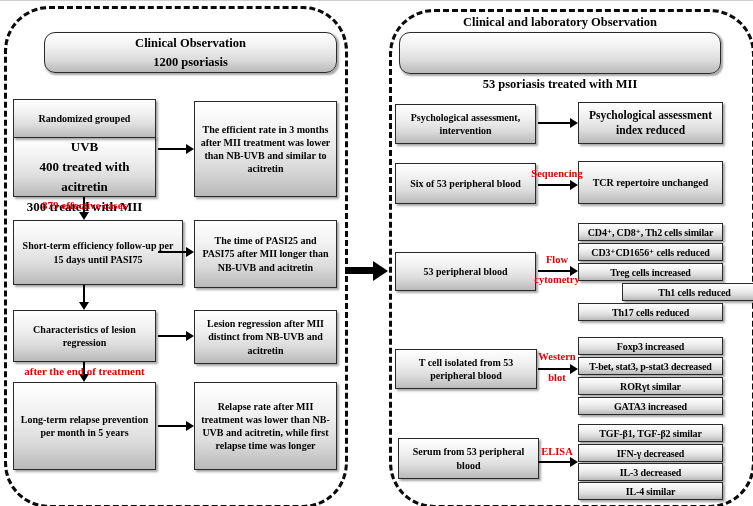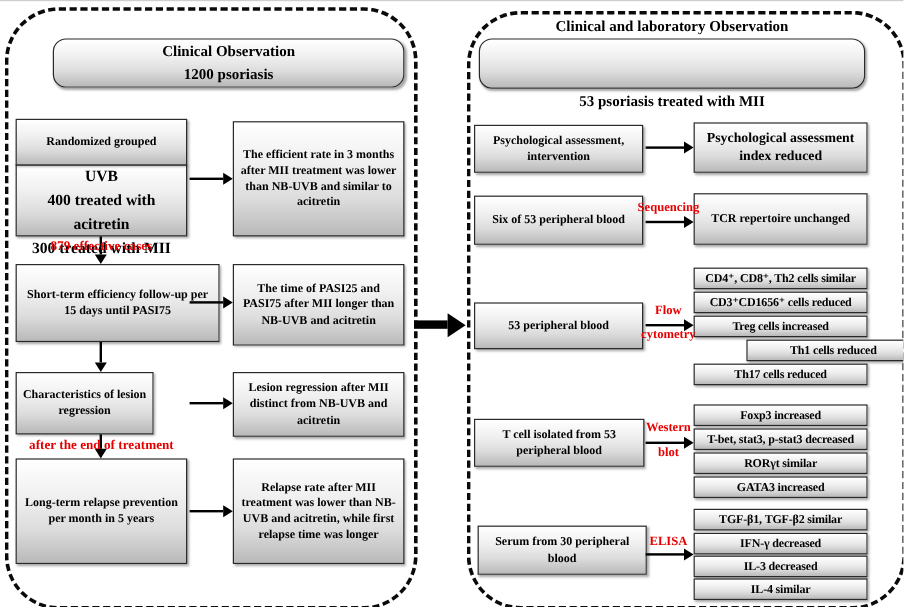--- a/index.html
+++ b/index.html
@@ -77,21 +77,21 @@
   <div class="box t12" style="left:13px;top:219px;width:170px;height:65px;">
     <div>Short-term efficiency follow-up per 15 days until PASI75</div>
   </div>
   <div class="h-arrow" style="left:158px;top:250px;width:28px;"></div>
   <div class="box t12" style="left:194px;top:219px;width:143px;height:68px;">
     <div>The time of PASI25 and PASI75 after MII longer than NB-UVB and acitretin</div>
   </div>
 
   <div class="v-arrow" style="left:83px;top:284px;height:17px;"></div>
 
-  <div class="box t12" style="left:13px;top:309px;width:115px;height:52px;">
+  <div class="box t12" style="left:13px;top:309px;width:143px;height:52px;">
     <div>Characteristics of lesion regression</div>
   </div>
   <div class="h-arrow" style="left:158px;top:334px;width:28px;"></div>
   <div class="box t12" style="left:194px;top:309px;width:143px;height:54px;">
     <div>Lesion regression after MII distinct from NB-UVB and acitretin</div>
   </div>
 
   <div class="v-arrow" style="left:83px;top:361px;height:12px;"></div>
   <div class="red note" style="left:13px;top:364px;width:143px;">after the end of treatment</div>
 
@@ -164,21 +164,21 @@
       <div>T-bet, stat3, p-stat3 decreased</div>
     </div>
   <div class="box sbox" style="left:578px;top:376px;width:145px;height:18px;">
       <div>RORγt similar</div>
     </div>
   <div class="box sbox" style="left:578px;top:396px;width:145px;height:18px;">
       <div>GATA3 increased</div>
     </div>
 
   <div class="box t12" style="left:398px;top:437px;width:141px;height:41px;">
-    <div>Serum from 30 peripheral blood</div>
+    <div>Serum from 53 peripheral blood</div>
   </div>
   <div class="red method" style="left:531px;top:445px;width:52px;">ELISA</div>
   <div class="h-arrow" style="left:538px;top:460px;width:32px;"></div>
   <div class="box sbox" style="left:578px;top:423px;width:145px;height:18px;">
       <div>TGF-β1, TGF-β2 similar</div>
     </div>
   <div class="box sbox" style="left:578px;top:443px;width:145px;height:18px;">
       <div>IFN-γ decreased</div>
     </div>
   <div class="box sbox" style="left:578px;top:462px;width:145px;height:18px;">

